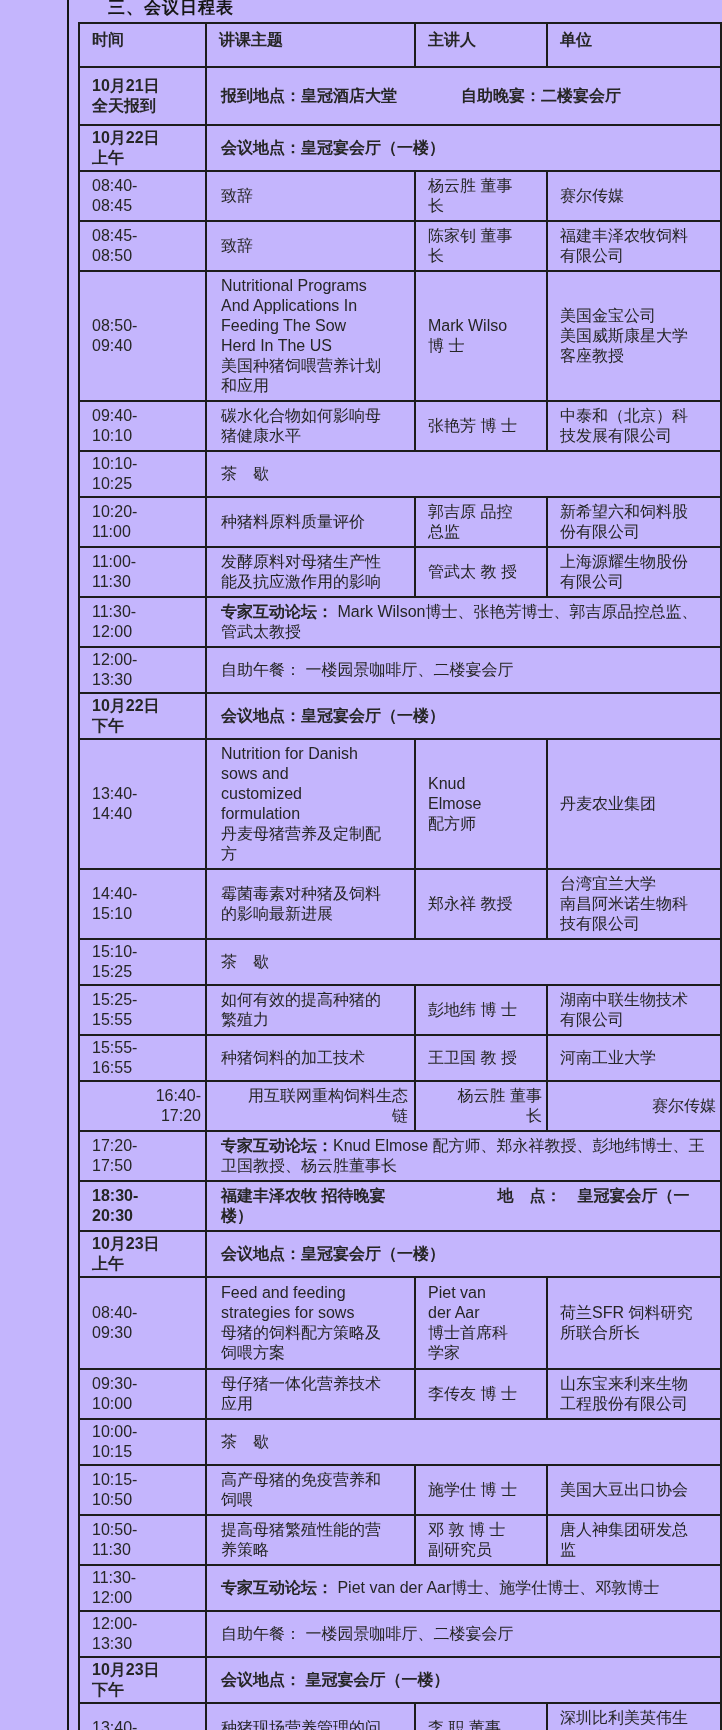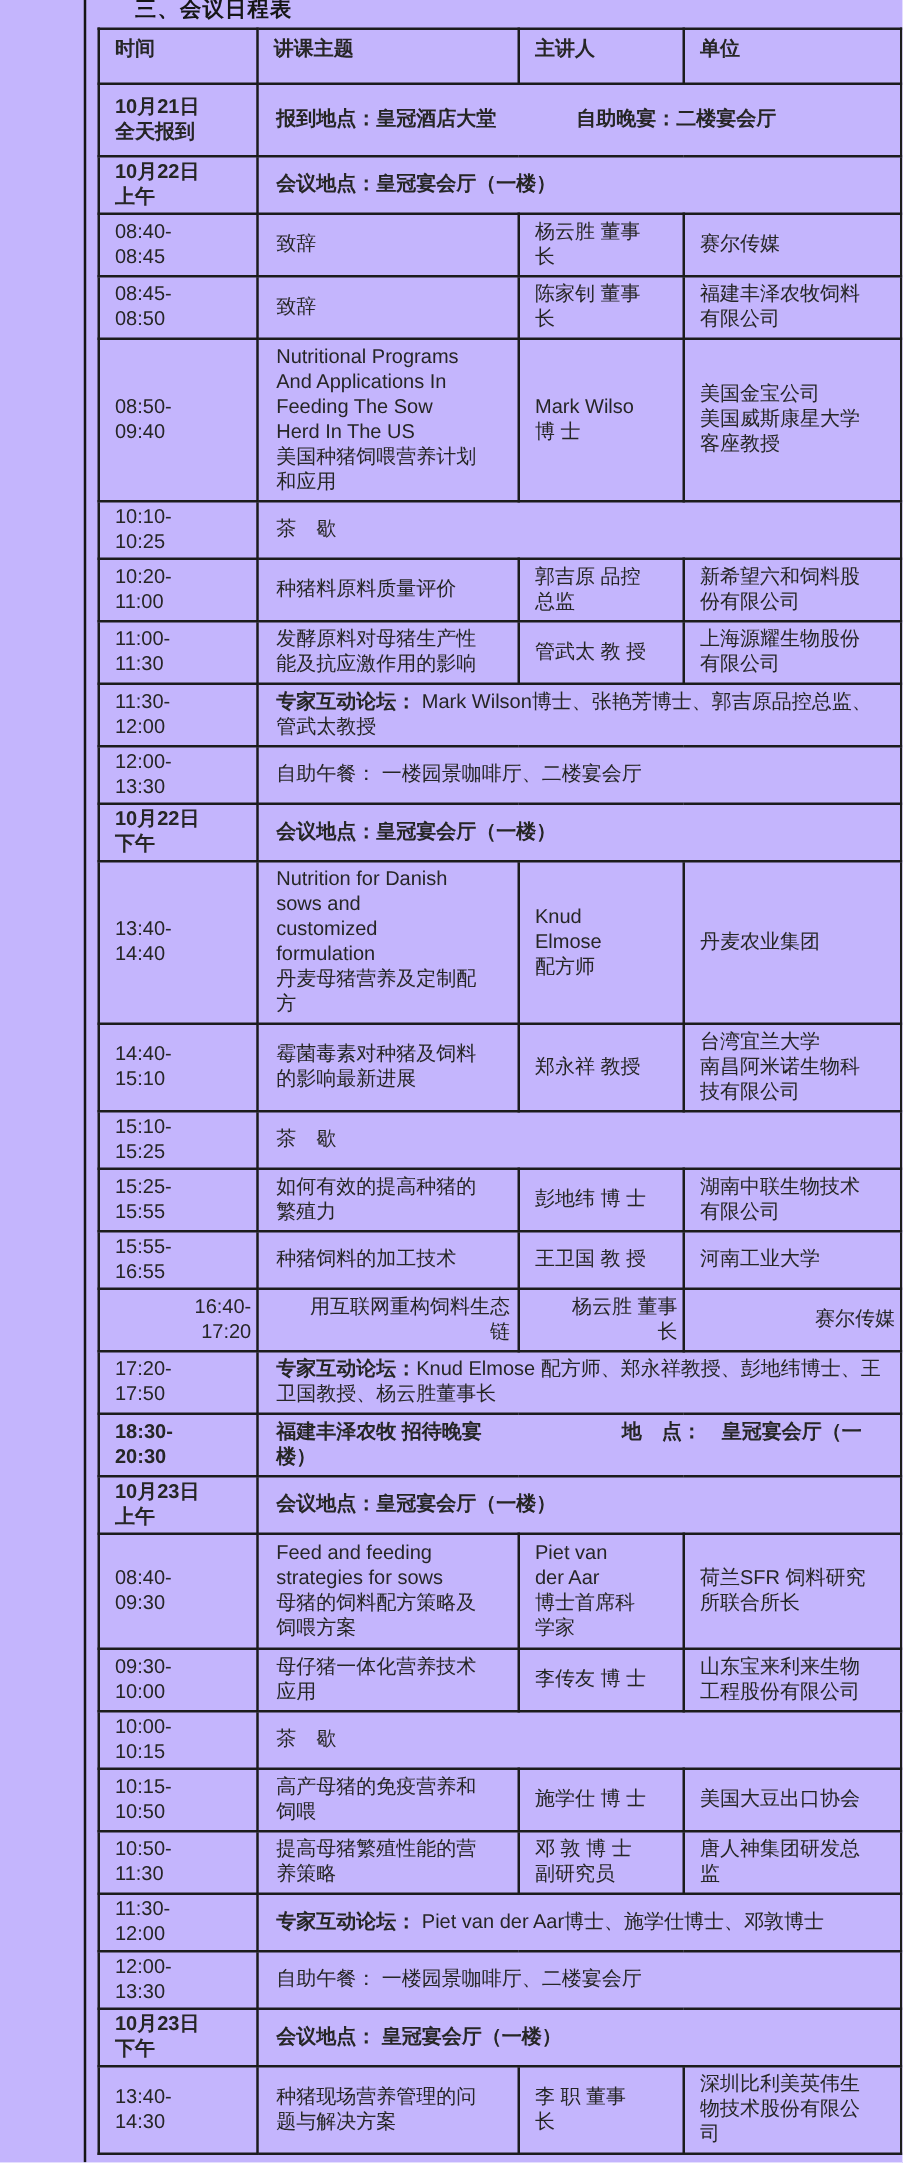--- a/index.html
+++ b/index.html
@@ -94,20 +94,29 @@
 Herd In The US
 美国种猪饲喂营养计划
 和应用</td>
           <td class="speaker">Mark Wilso
 博 士</td>
           <td class="org">美国金宝公司
 美国威斯康星大学
 客座教授</td>
         </tr>
         <tr style="height: 42px;">
+          <td class="time">09:40-
+10:10</td>
+          <td class="topic">碳水化合物如何影响母
+猪健康水平</td>
+          <td class="speaker">张艳芳 博 士</td>
+          <td class="org">中泰和（北京）科
+技发展有限公司</td>
+        </tr>
+        <tr style="height: 42px;">
           <td class="time">10:10-
 10:25</td>
           <td colspan="3" class="span">茶　歇</td>
         </tr>
         <tr style="height: 42px; margin-left: 34px;">
           <td class="time">10:20-
 11:00</td>
           <td class="topic">种猪料原料质量评价</td>
           <td class="speaker">郭吉原 品控
 总监</td>

